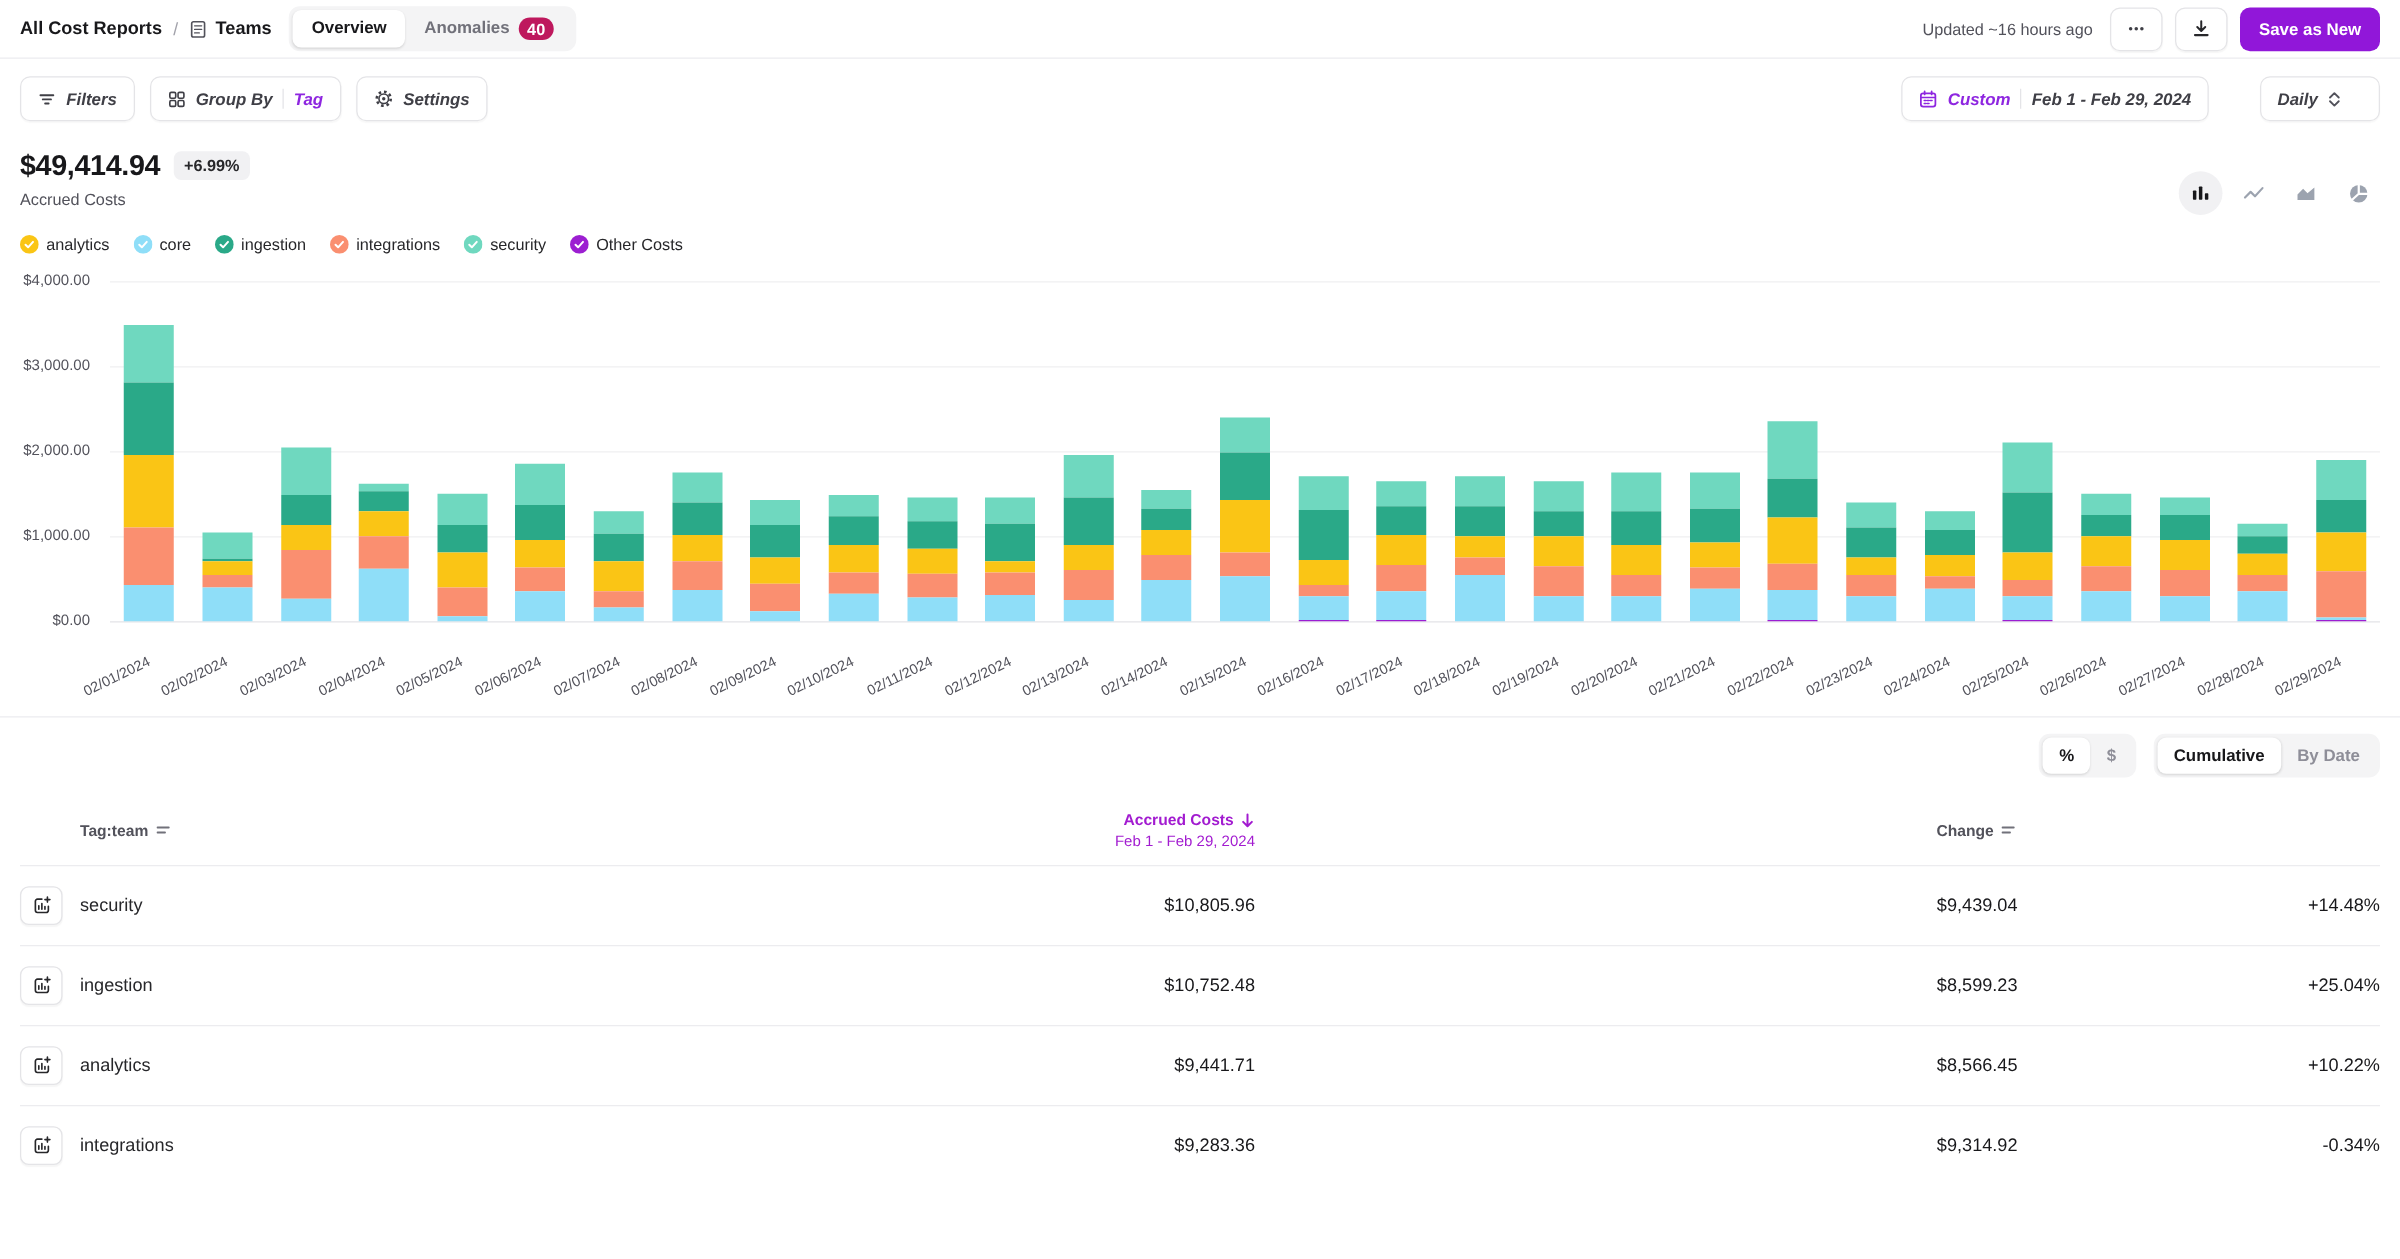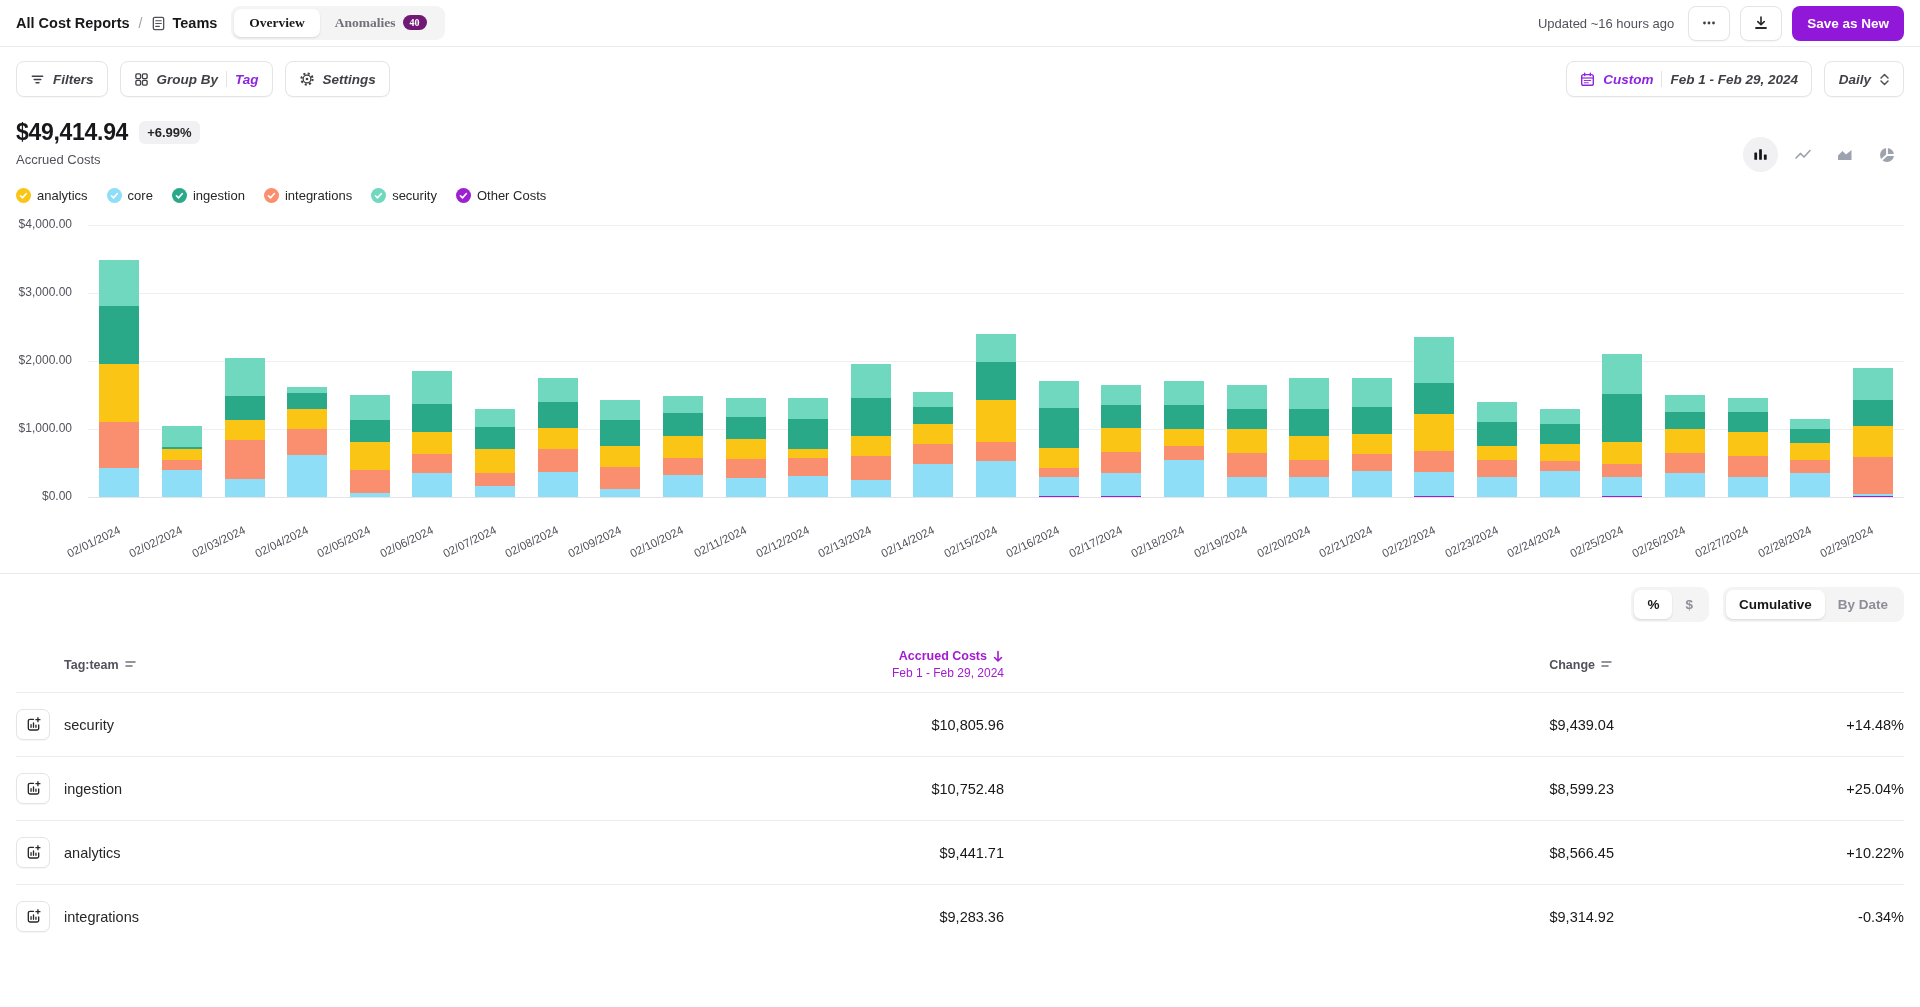--- a/index.html
+++ b/index.html
@@ -12,23 +12,23 @@
   }
   svg { display:block; }
 
   
   .hdr { display:flex; align-items:center; height:47px; padding:0 16px; border-bottom:1px solid #ececef; }
   .crumbs { display:flex; align-items:center; gap:9px; }
   .crumb-root { font-weight:700; font-size:14.5px; color:#18181b; }
   .crumb-sep { color:#a1a1aa; font-size:14px; }
   .crumb-cur { display:flex; align-items:center; gap:6px; font-weight:700; font-size:14.5px; }
   .tabs { display:flex; margin-left:14px; background:#f4f4f5; border-radius:9px; padding:3px; }
-  .tab { display:flex; align-items:flex-start; gap:7px; padding:6px 15px; border-radius:7px; font-size:13.5px; font-weight:600; color:#71717a; cursor:pointer; border:none; background:transparent; font-family:Liberation Serif, serif; }
+  .tab { display:flex; align-items:flex-start; gap:7px; padding:6px 15px; border-radius:7px; font-size:13.5px; font-weight:600; color:#71717a; cursor:pointer; border:none; background:transparent; font-family:Liberation Sans, sans-serif; }
   .tab.active { background:#ffffff; color:#18181b; box-shadow:0 1px 2px rgba(0,0,0,.12); }
-  .badge { background:#701a75; color:#fff; font-size:10px; font-weight:700; border-radius:999px; padding:2.5px 7px; line-height:1; }
+  .badge { background:#be185d; color:#fff; font-size:13px; font-weight:700; border-radius:999px; padding:2.5px 7px; line-height:1; }
   .hdr-right { margin-left:auto; display:flex; align-items:center; gap:10px; }
   .updated { color:#52525b; font-size:13px; margin-right:4px; }
   .icon-btn { display:flex; align-items:center; justify-content:center; width:42px; height:35px; background:#fff; border:1px solid #e4e4e7; border-radius:8px; cursor:pointer; box-shadow:0 1px 1px rgba(0,0,0,.04); }
   .btn-primary { background:#9117d9; color:#fff; font-weight:700; font-size:13.5px; border:none; border-radius:8px; height:35px; padding:0 15px; cursor:pointer; font-family:inherit; }
 
   
   .toolbar { display:flex; align-items:center; padding:14px 16px 12px; }
   .tool-left { display:flex; gap:12px; }
   .tool-btn { display:flex; align-items:center; gap:8px; height:36px; padding:0 13px; background:#fff; border:1px solid #e4e4e7; border-radius:8px; font-size:13.5px; font-weight:600; color:#3f3f46; cursor:pointer; box-shadow:0 1px 1px rgba(0,0,0,.03); font-family:inherit;font-style:italic; }
   .vsep { width:1px; height:16px; background:#e4e4e7; }
@@ -172,21 +172,21 @@
             <rect x="1.8" y="2.8" width="12.4" height="11.4" rx="2" fill="none" stroke="#8e26e0" stroke-width="1.5"></rect>
             <path d="M1.8 6.4h12.4" stroke="#8e26e0" stroke-width="1.3"></path>
             <path d="M5 1.2v2.6M11 1.2v2.6" stroke="#8e26e0" stroke-width="1.5" stroke-linecap="round"></path>
             <path d="M4.6 9h1.6M7.2 9h1.6M9.8 9h1.6M4.6 11.5h1.6M7.2 11.5h1.6" stroke="#8e26e0" stroke-width="1.2" stroke-linecap="round"></path>
           </svg>
       </span>
       <span class="purple-text">Custom</span>
       <span class="vsep"></span>
       <span>Feb 1 - Feb 29, 2024</span>
     </button>
-    <button class="tool-btn" style="width:80px; justify-content:flex-end;">
+    <button class="tool-btn" style="width:96px; justify-content:flex-start;margin-left:29px;">
       <span>Daily</span>
       <span>
         <svg width="11" height="13" viewBox="0 0 11 13">
             <path d="M2 5l3.5-3.5L9 5" stroke="#52525b" stroke-width="1.5" fill="none" stroke-linecap="round" stroke-linejoin="round"></path>
             <path d="M2 8l3.5 3.5L9 8" stroke="#52525b" stroke-width="1.5" fill="none" stroke-linecap="round" stroke-linejoin="round"></path>
           </svg>
       </span>
     </button>
   </div>
 </div>

